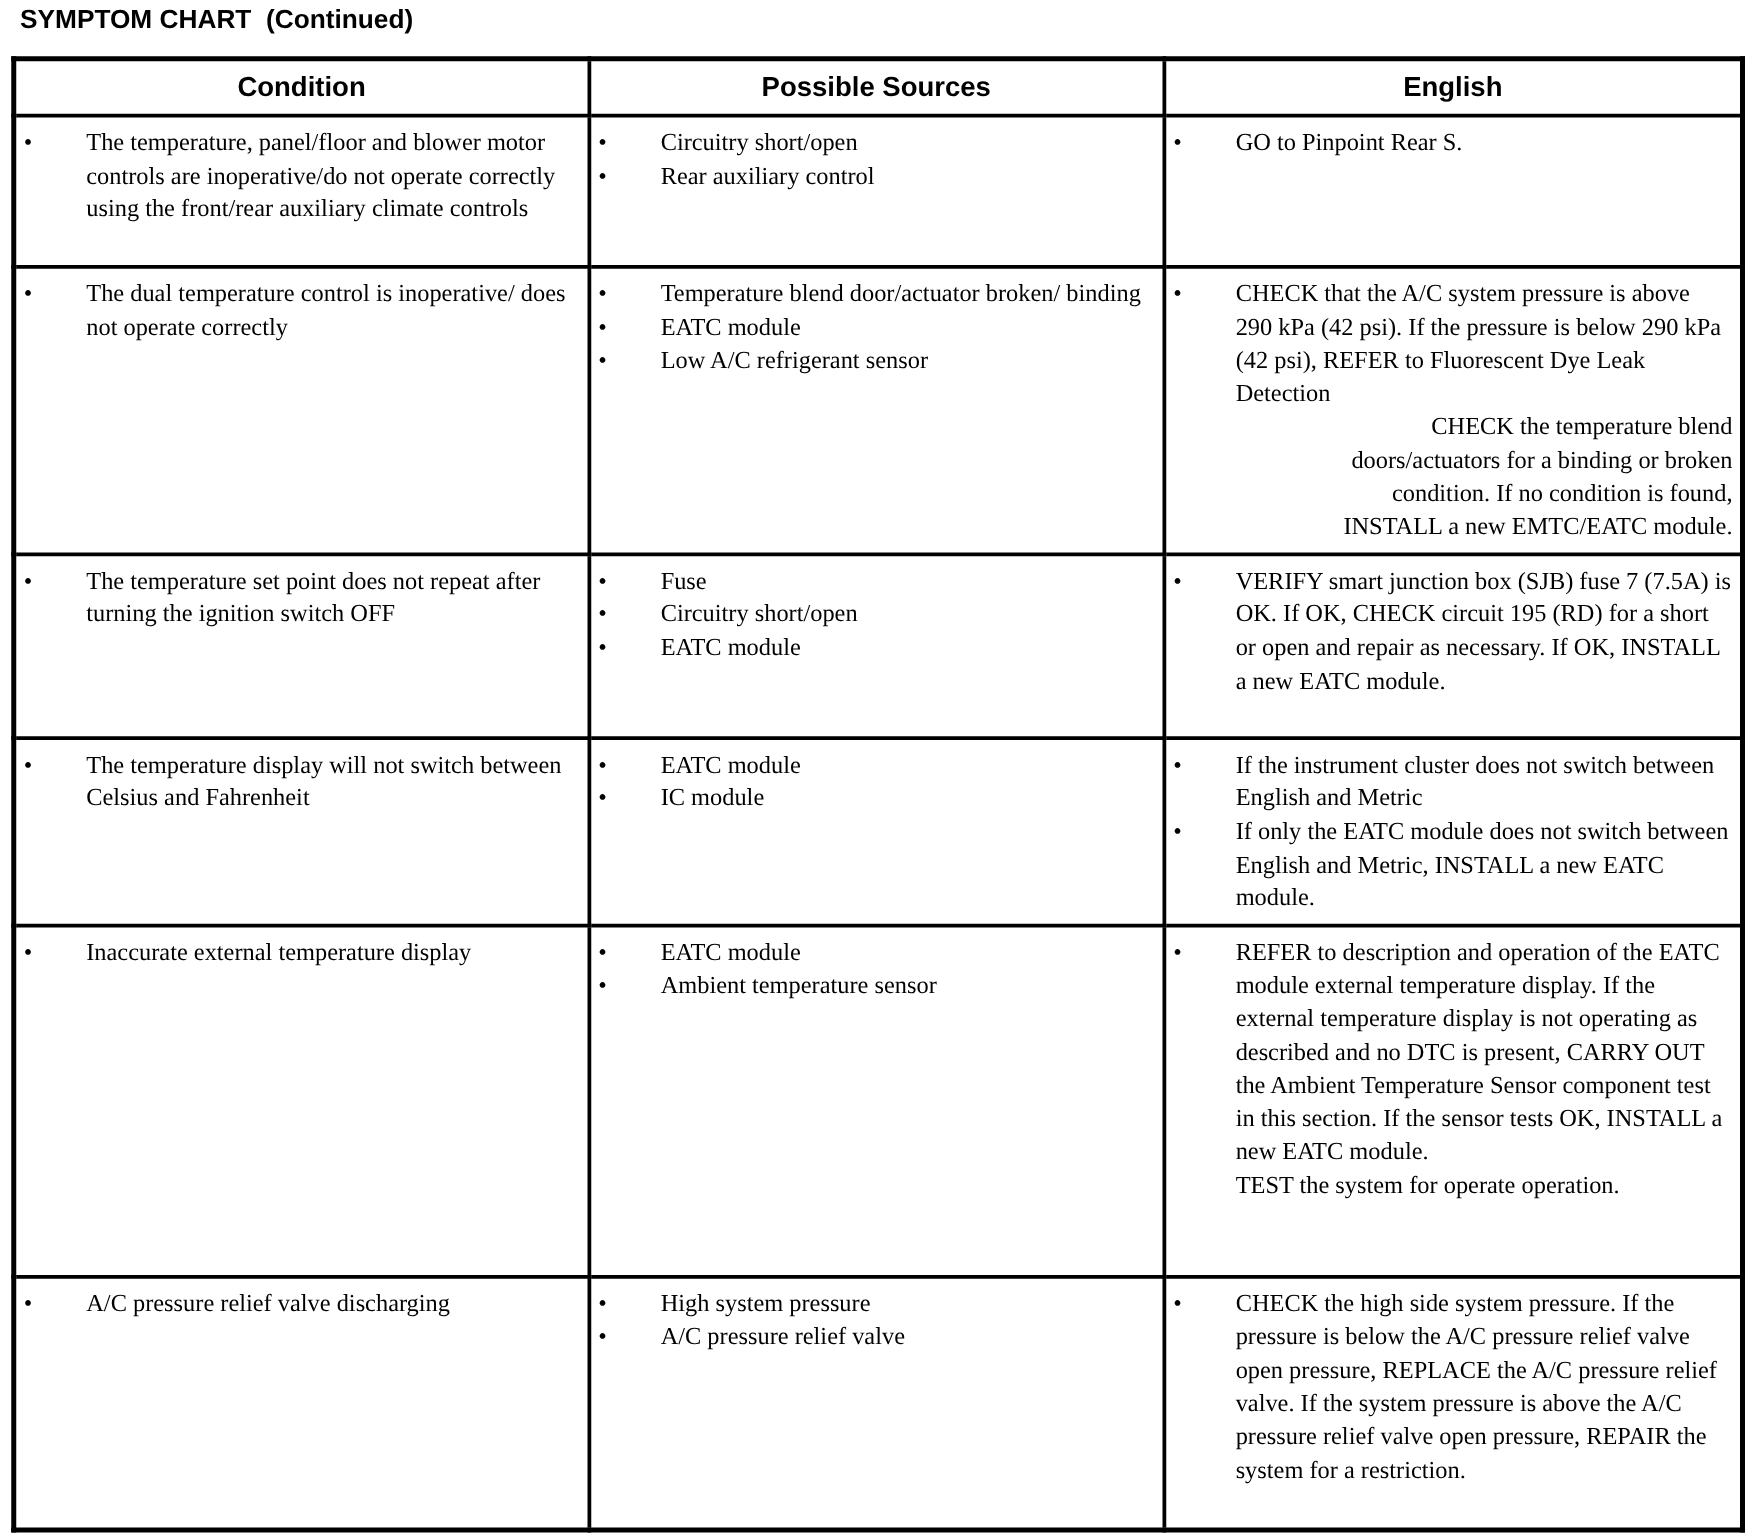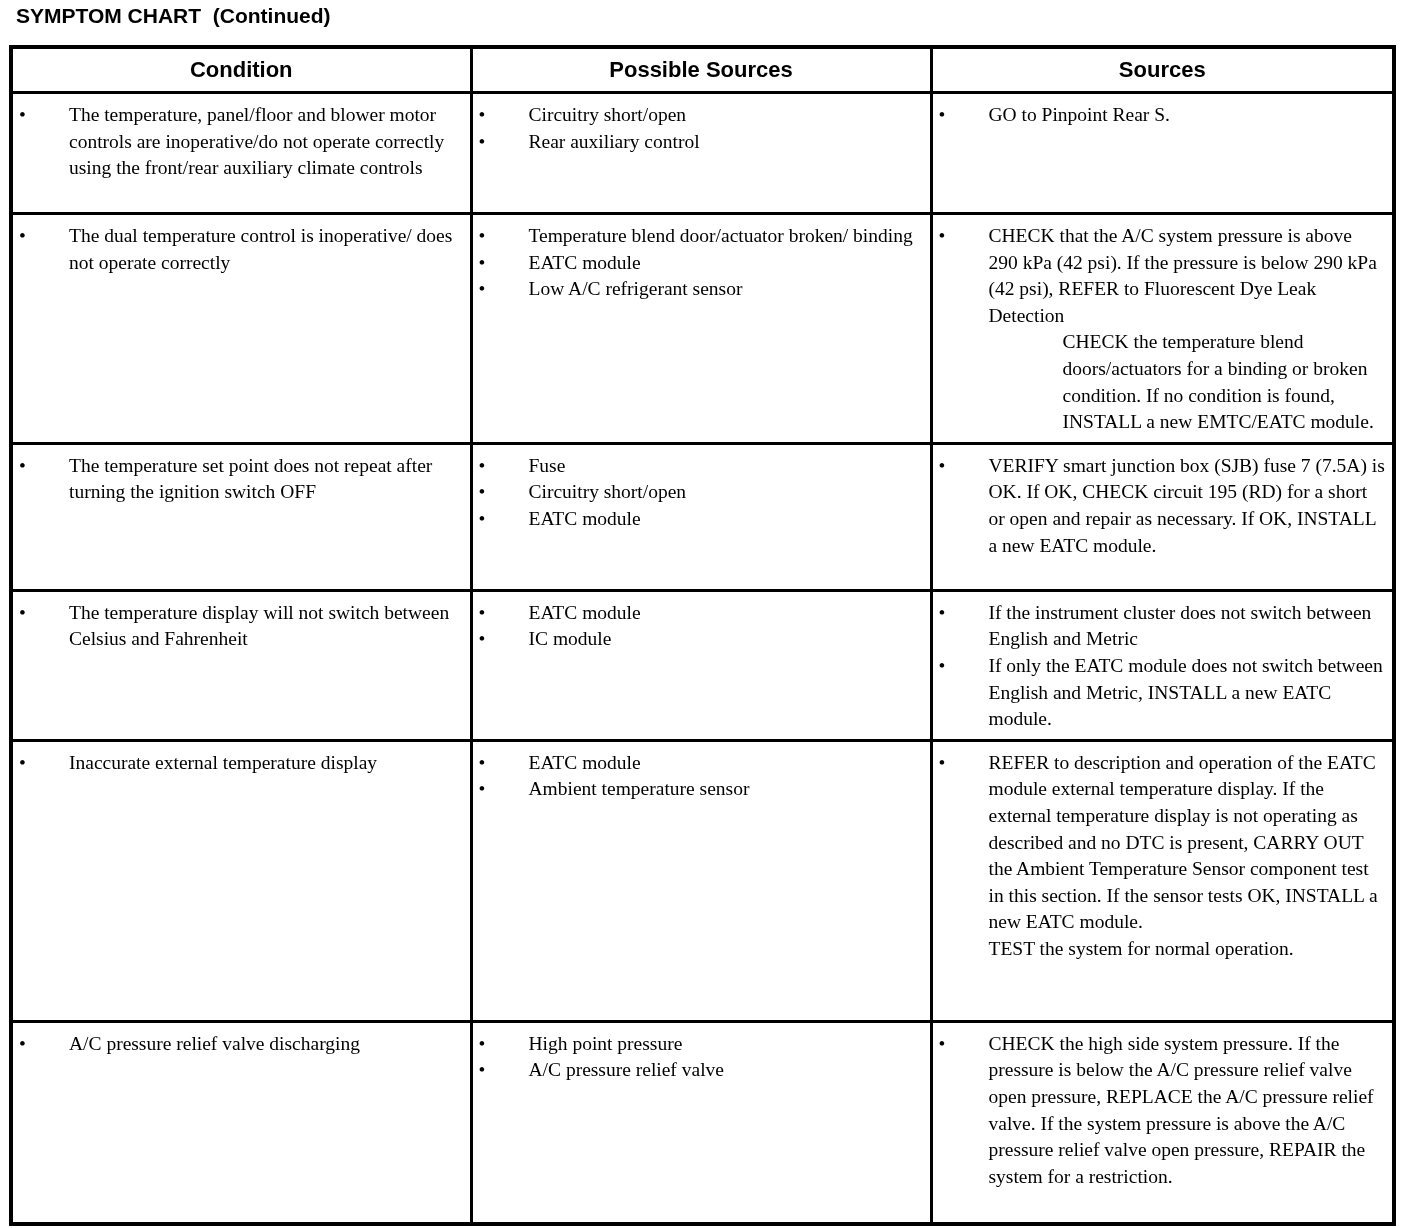--- a/index.html
+++ b/index.html
@@ -29,39 +29,39 @@
   .col2 { width: 460px; }
   .col3 { width: auto; }
   ul.blist { list-style: none; margin: 0; padding: 8px 6px 6px 0; }
   ul.blist li {
     position: relative; padding-left: 56px;
     font-family: "Liberation Serif", serif; font-size: 19.5px; line-height: 26.6px;
   }
   ul.blist li .bullet {
     position: absolute; left: 6px; top: 0;
   }
-  .indent { padding-left: 74px; }
+  .indent { padding-left: 74px; text-align: right; }
   .cont { display: block; }
 </style>
 </head>
 <body>
 
 <div class="title">SYMPTOM CHART  (Continued)</div>
 
 <table class="chart">
   <colgroup>
     <col class="col1">
       <col class="col2">
       <col class="col3">
   </colgroup>
   <thead>
     <tr>
       <th>Condition</th>
       <th>Possible Sources</th>
-      <th>Sources</th>
+      <th>English</th>
     </tr>
   </thead>
   <tbody id="tbody">
       <tr style="height: 121px;">
         <td>
           <ul class="blist">
             <li><span class="bullet">•</span><span>The temperature, panel/floor and blower motor controls are inoperative/do not operate correctly using the front/rear auxiliary climate controls</span></li>
           </ul>
         </td>
         <td>
@@ -159,34 +159,34 @@
           <ul class="blist">
             <li><span class="bullet">•</span><span>EATC module</span></li>
             <li><span class="bullet">•</span><span>Ambient temperature sensor</span></li>
           </ul>
         </td>
         <td>
           <ul class="blist">
             <li>
               <span class="bullet">•</span>
               <span class="cont">REFER to description and operation of the EATC module external temperature display. If the external temperature display is not operating as described and no DTC is present, CARRY OUT the Ambient Temperature Sensor component test in this section. If the sensor tests OK, INSTALL a new EATC module.</span>
-              <span class="cont">TEST the system for normal operation.</span>
+              <span class="cont">TEST the system for operate operation.</span>
             </li>
           </ul>
         </td>
       </tr>
       <tr style="height: 203px;">
         <td>
           <ul class="blist">
             <li><span class="bullet">•</span><span>A/C pressure relief valve discharging</span></li>
           </ul>
         </td>
         <td>
           <ul class="blist">
-            <li><span class="bullet">•</span><span>High point pressure</span></li>
+            <li><span class="bullet">•</span><span>High system pressure</span></li>
             <li><span class="bullet">•</span><span>A/C pressure relief valve</span></li>
           </ul>
         </td>
         <td>
           <ul class="blist">
             <li>
               <span class="bullet">•</span>
               <span class="cont">CHECK the high side system pressure. If the pressure is below the A/C pressure relief valve open pressure, REPLACE the A/C pressure relief valve. If the system pressure is above the A/C pressure relief valve open pressure, REPAIR the system for a restriction.</span>
             </li>
           </ul>

